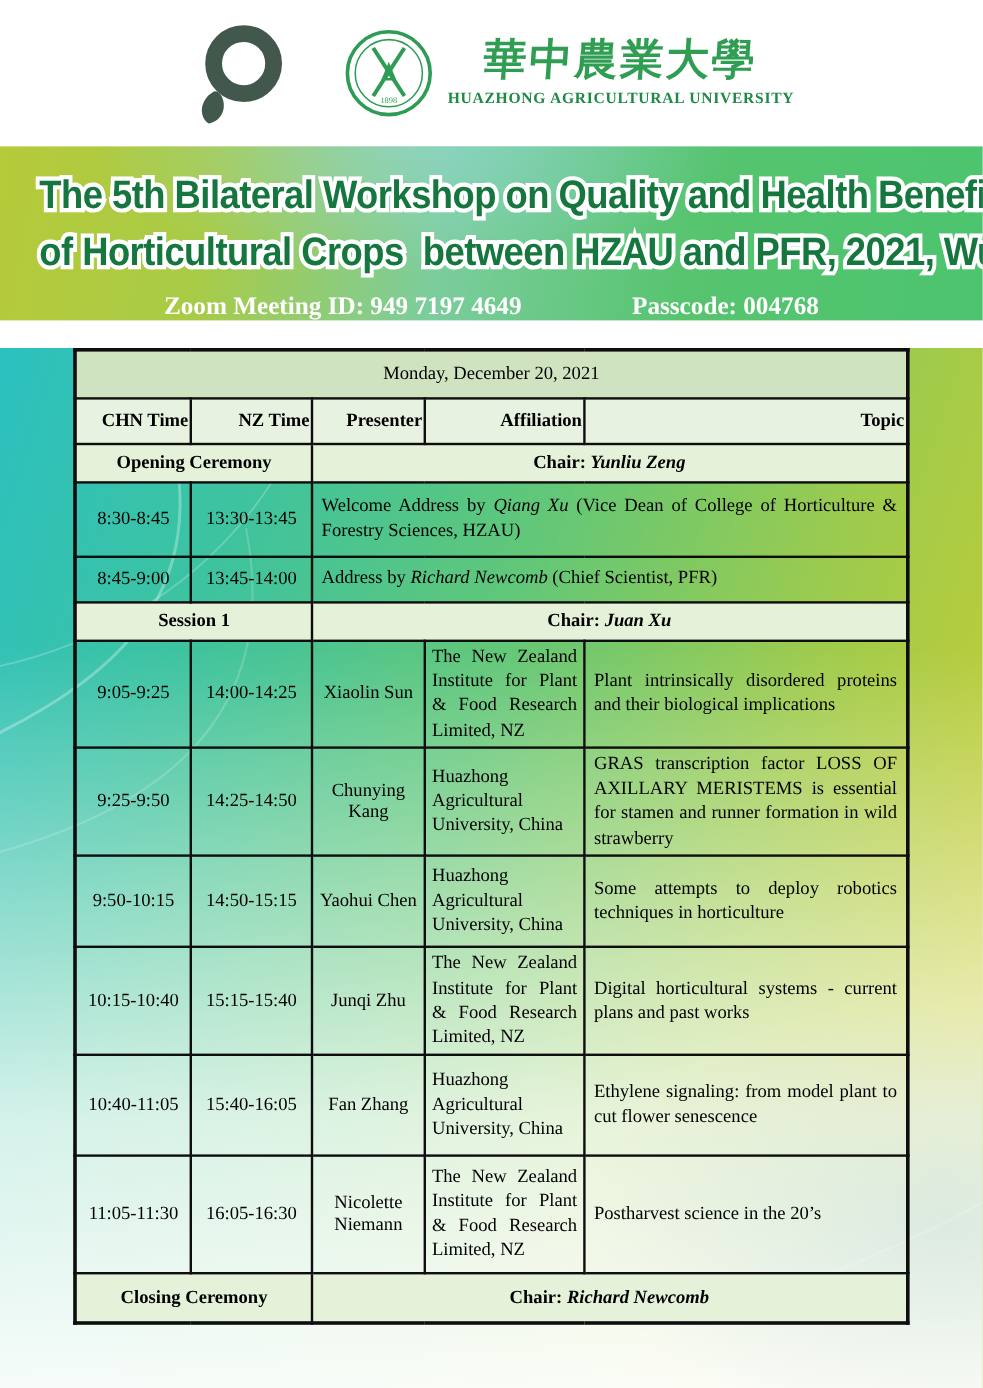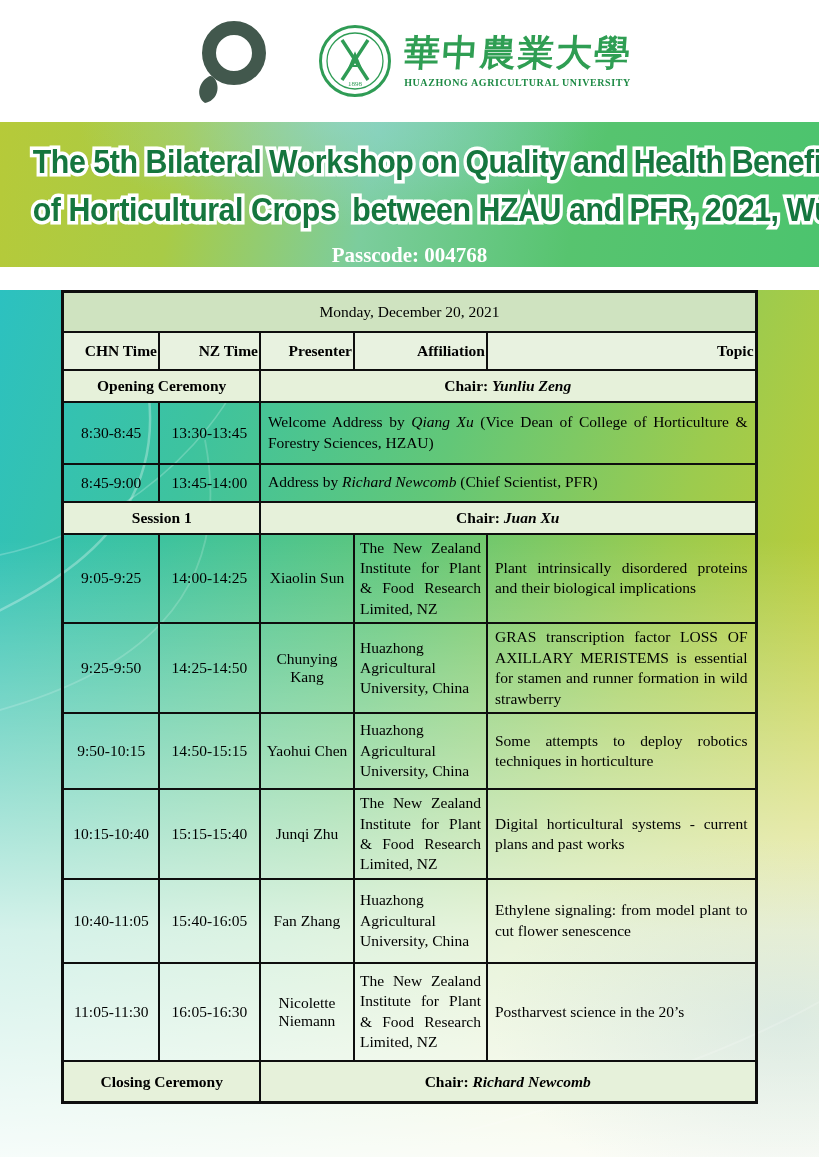--- a/index.html
+++ b/index.html
@@ -18,21 +18,21 @@
   .pfr-tm { font-size:9px; vertical-align:top; position:relative; top:-2px; }
   .pfr-tagline { font-size:13px; margin-top:7px; letter-spacing:0.3px; }
   .hzau-logo { display:flex; align-items:center; gap:12px; }
   .hzau-text { display:flex; flex-direction:column; align-items:center; }
   .hzau-cn {
     font-size:36px; font-weight:700; color:#2f9e53; line-height:1;
     font-family:"Liberation Serif","DejaVu Serif",serif; letter-spacing:2px;
     transform:skewX(-4deg);
   }
   .hzau-en {
-    font-size:10px; font-weight:700; color:#1e8a45; letter-spacing:0.6px;
+    font-size:13px; font-weight:700; color:#1e8a45; letter-spacing:0.6px;
     margin-top:6px; font-family:"Liberation Serif","DejaVu Serif",serif;
   }
   
   .banner {
     position:relative; height:145px;
     background:
       radial-gradient(ellipse 380px 150px at 42% 0%, rgba(150,216,224,0.55), rgba(150,216,224,0) 70%),
       linear-gradient(100deg,#b6ca39 0%,#a8cb47 22%,#7ccd9d 45%,#57c46f 70%,#4cc46e 100%);
     text-align:center; padding-top:16px; box-sizing:border-box;
   }
@@ -106,20 +106,21 @@
       </div>
     </div>
   </div>
 
   <div class="banner">
     <div class="title-wrap">
       <div class="title-line" data-text="The 5th Bilateral Workshop on Quality and Health Benefit">The 5th Bilateral Workshop on Quality and Health Benefit</div>
       <div class="title-line" data-text="of Horticultural Crops  between HZAU and PFR, 2021, Wuhan">of Horticultural Crops  between HZAU and PFR, 2021, Wuhan</div>
     </div>
     <div class="meeting-line">
+      <span>Zoom Meeting ID: 949 7197 4649</span>
       <span>Passcode: 004768</span>
     </div>
   </div>
 
   <div class="doc-body">
     <svg class="waves" width="819" height="890" viewBox="0 0 819 890">
       <path d="M-20 330 C 110 270, 190 190, 130 30" fill="none" stroke="#ffffff" stroke-width="2.5" opacity="0.30"></path>
       <path d="M-30 270 C 90 255, 210 175, 255 55" fill="none" stroke="#ffffff" stroke-width="1.6" opacity="0.22"></path>
       <path d="M-40 430 C 140 390, 235 305, 205 150" fill="none" stroke="#ffffff" stroke-width="1.8" opacity="0.18"></path>
       <path d="M470 840 C 620 800, 740 760, 840 700" fill="none" stroke="#ffffff" stroke-width="2" opacity="0.18"></path>

